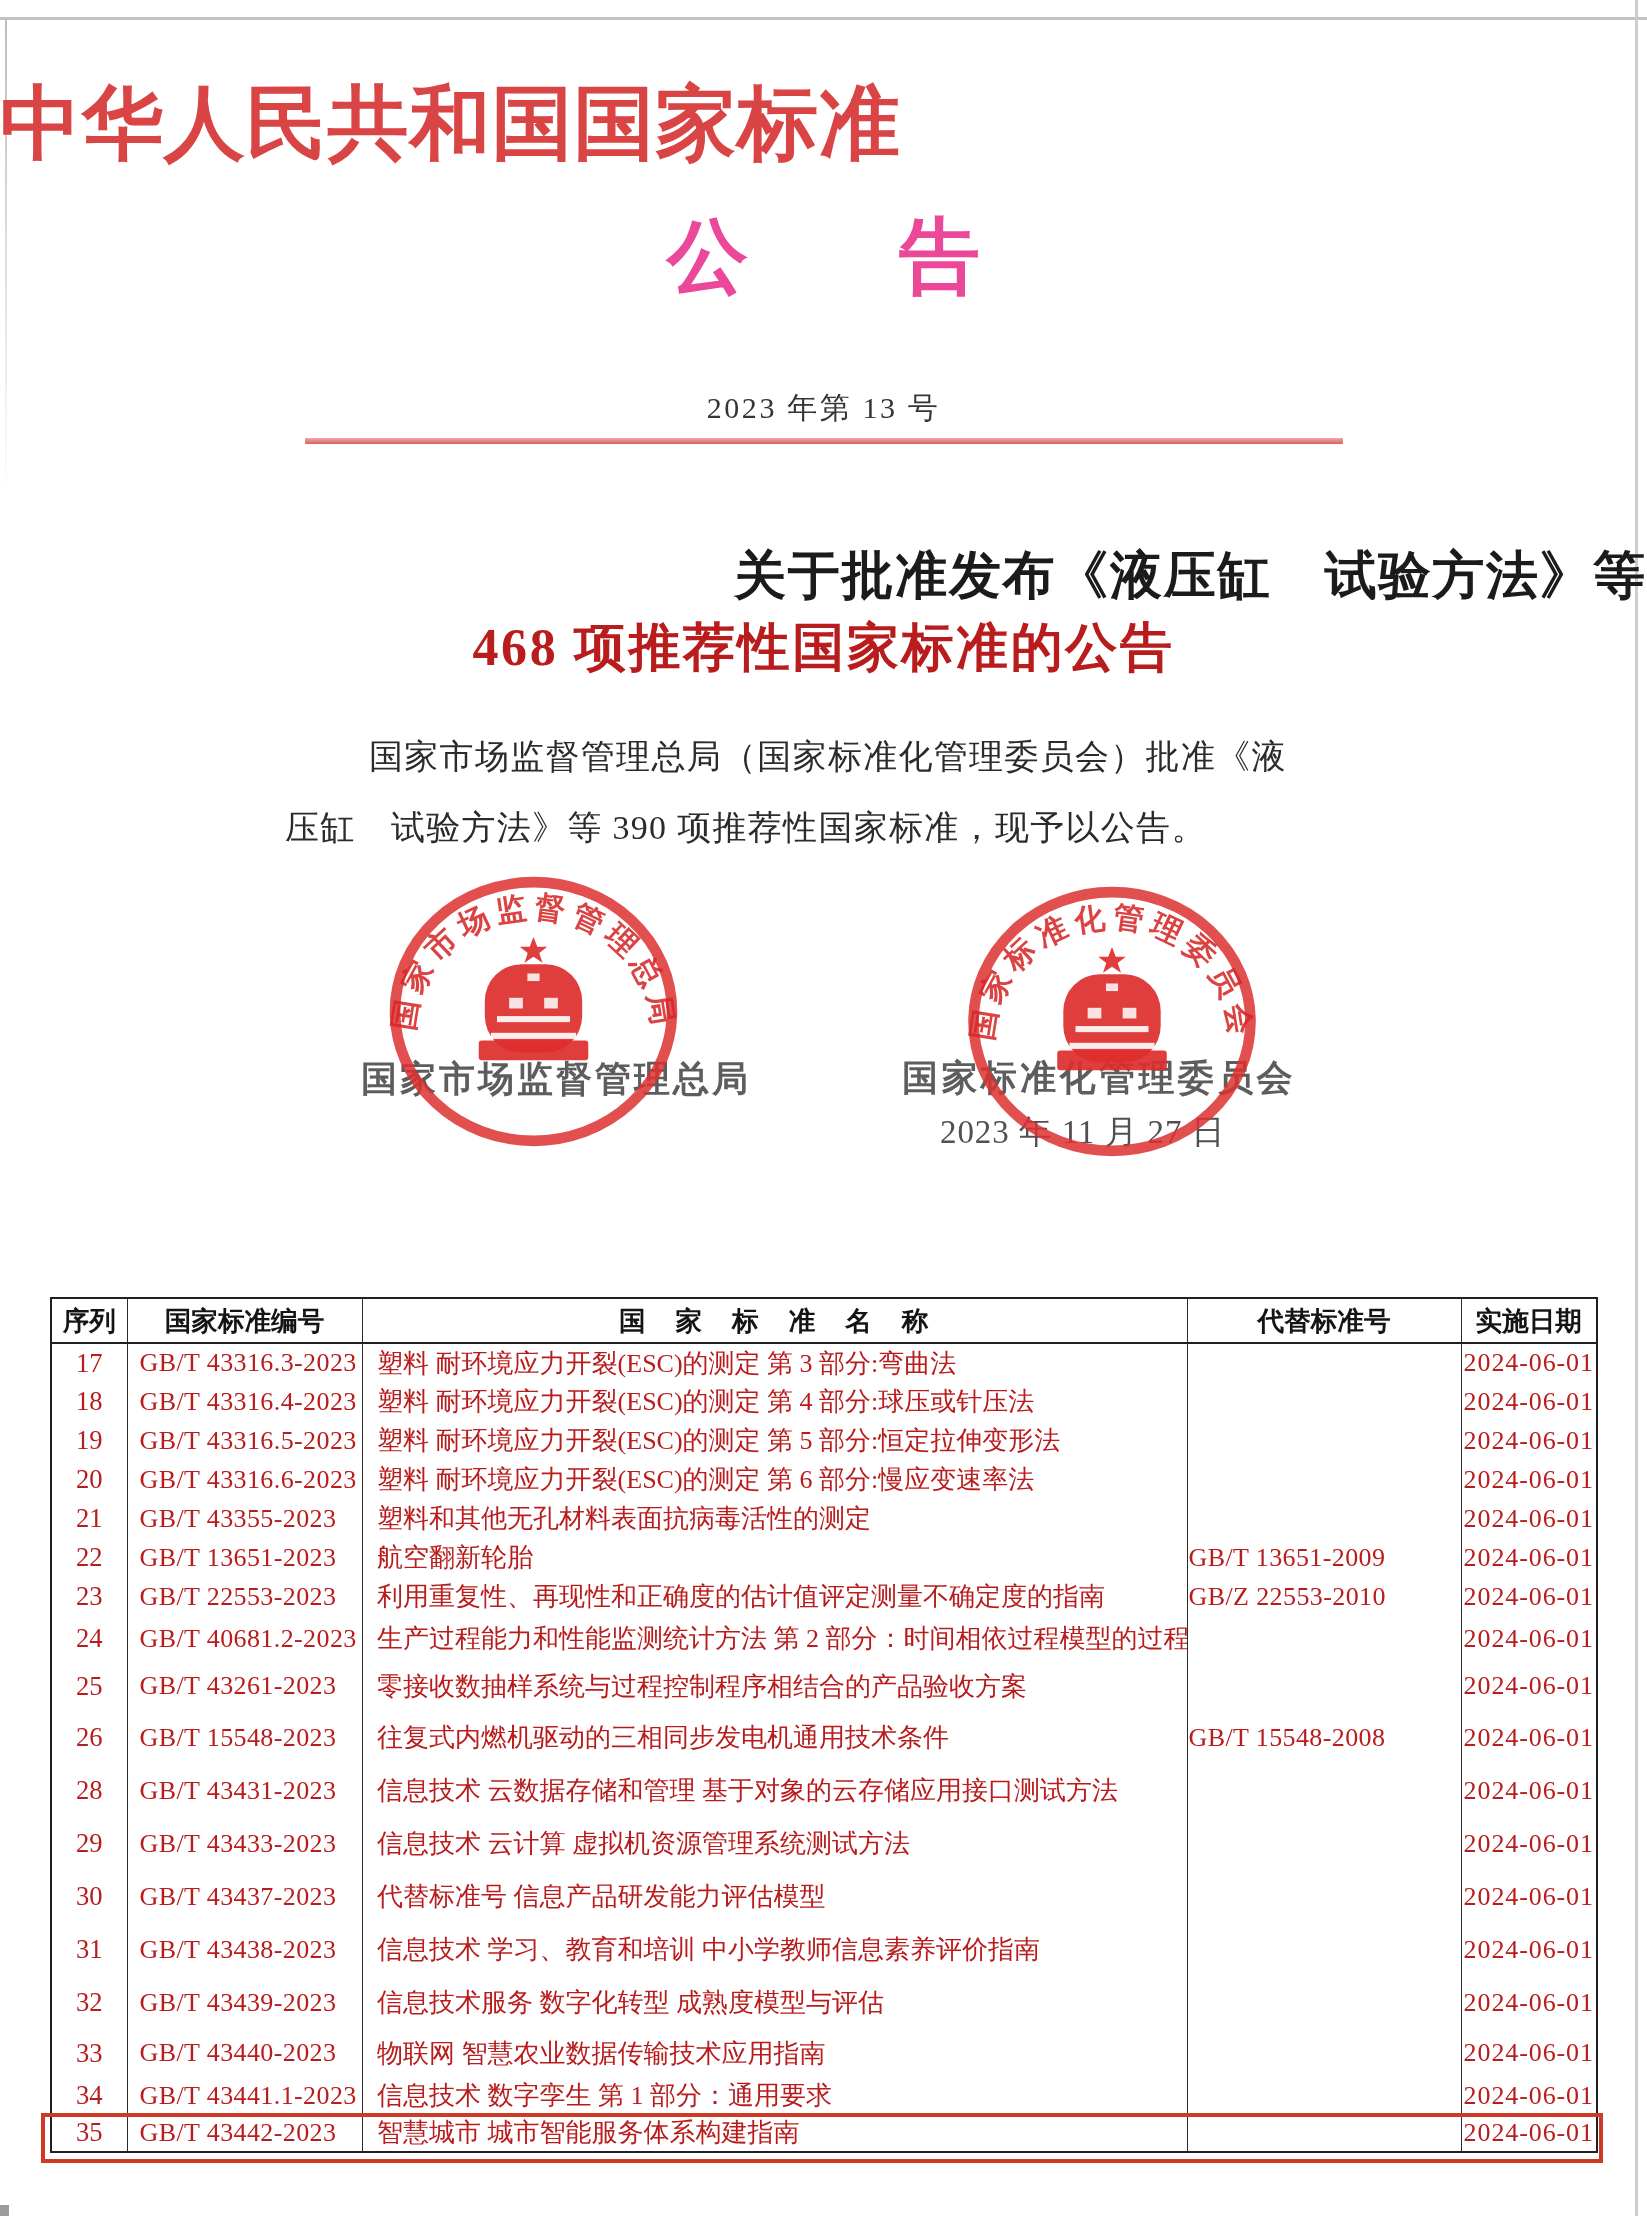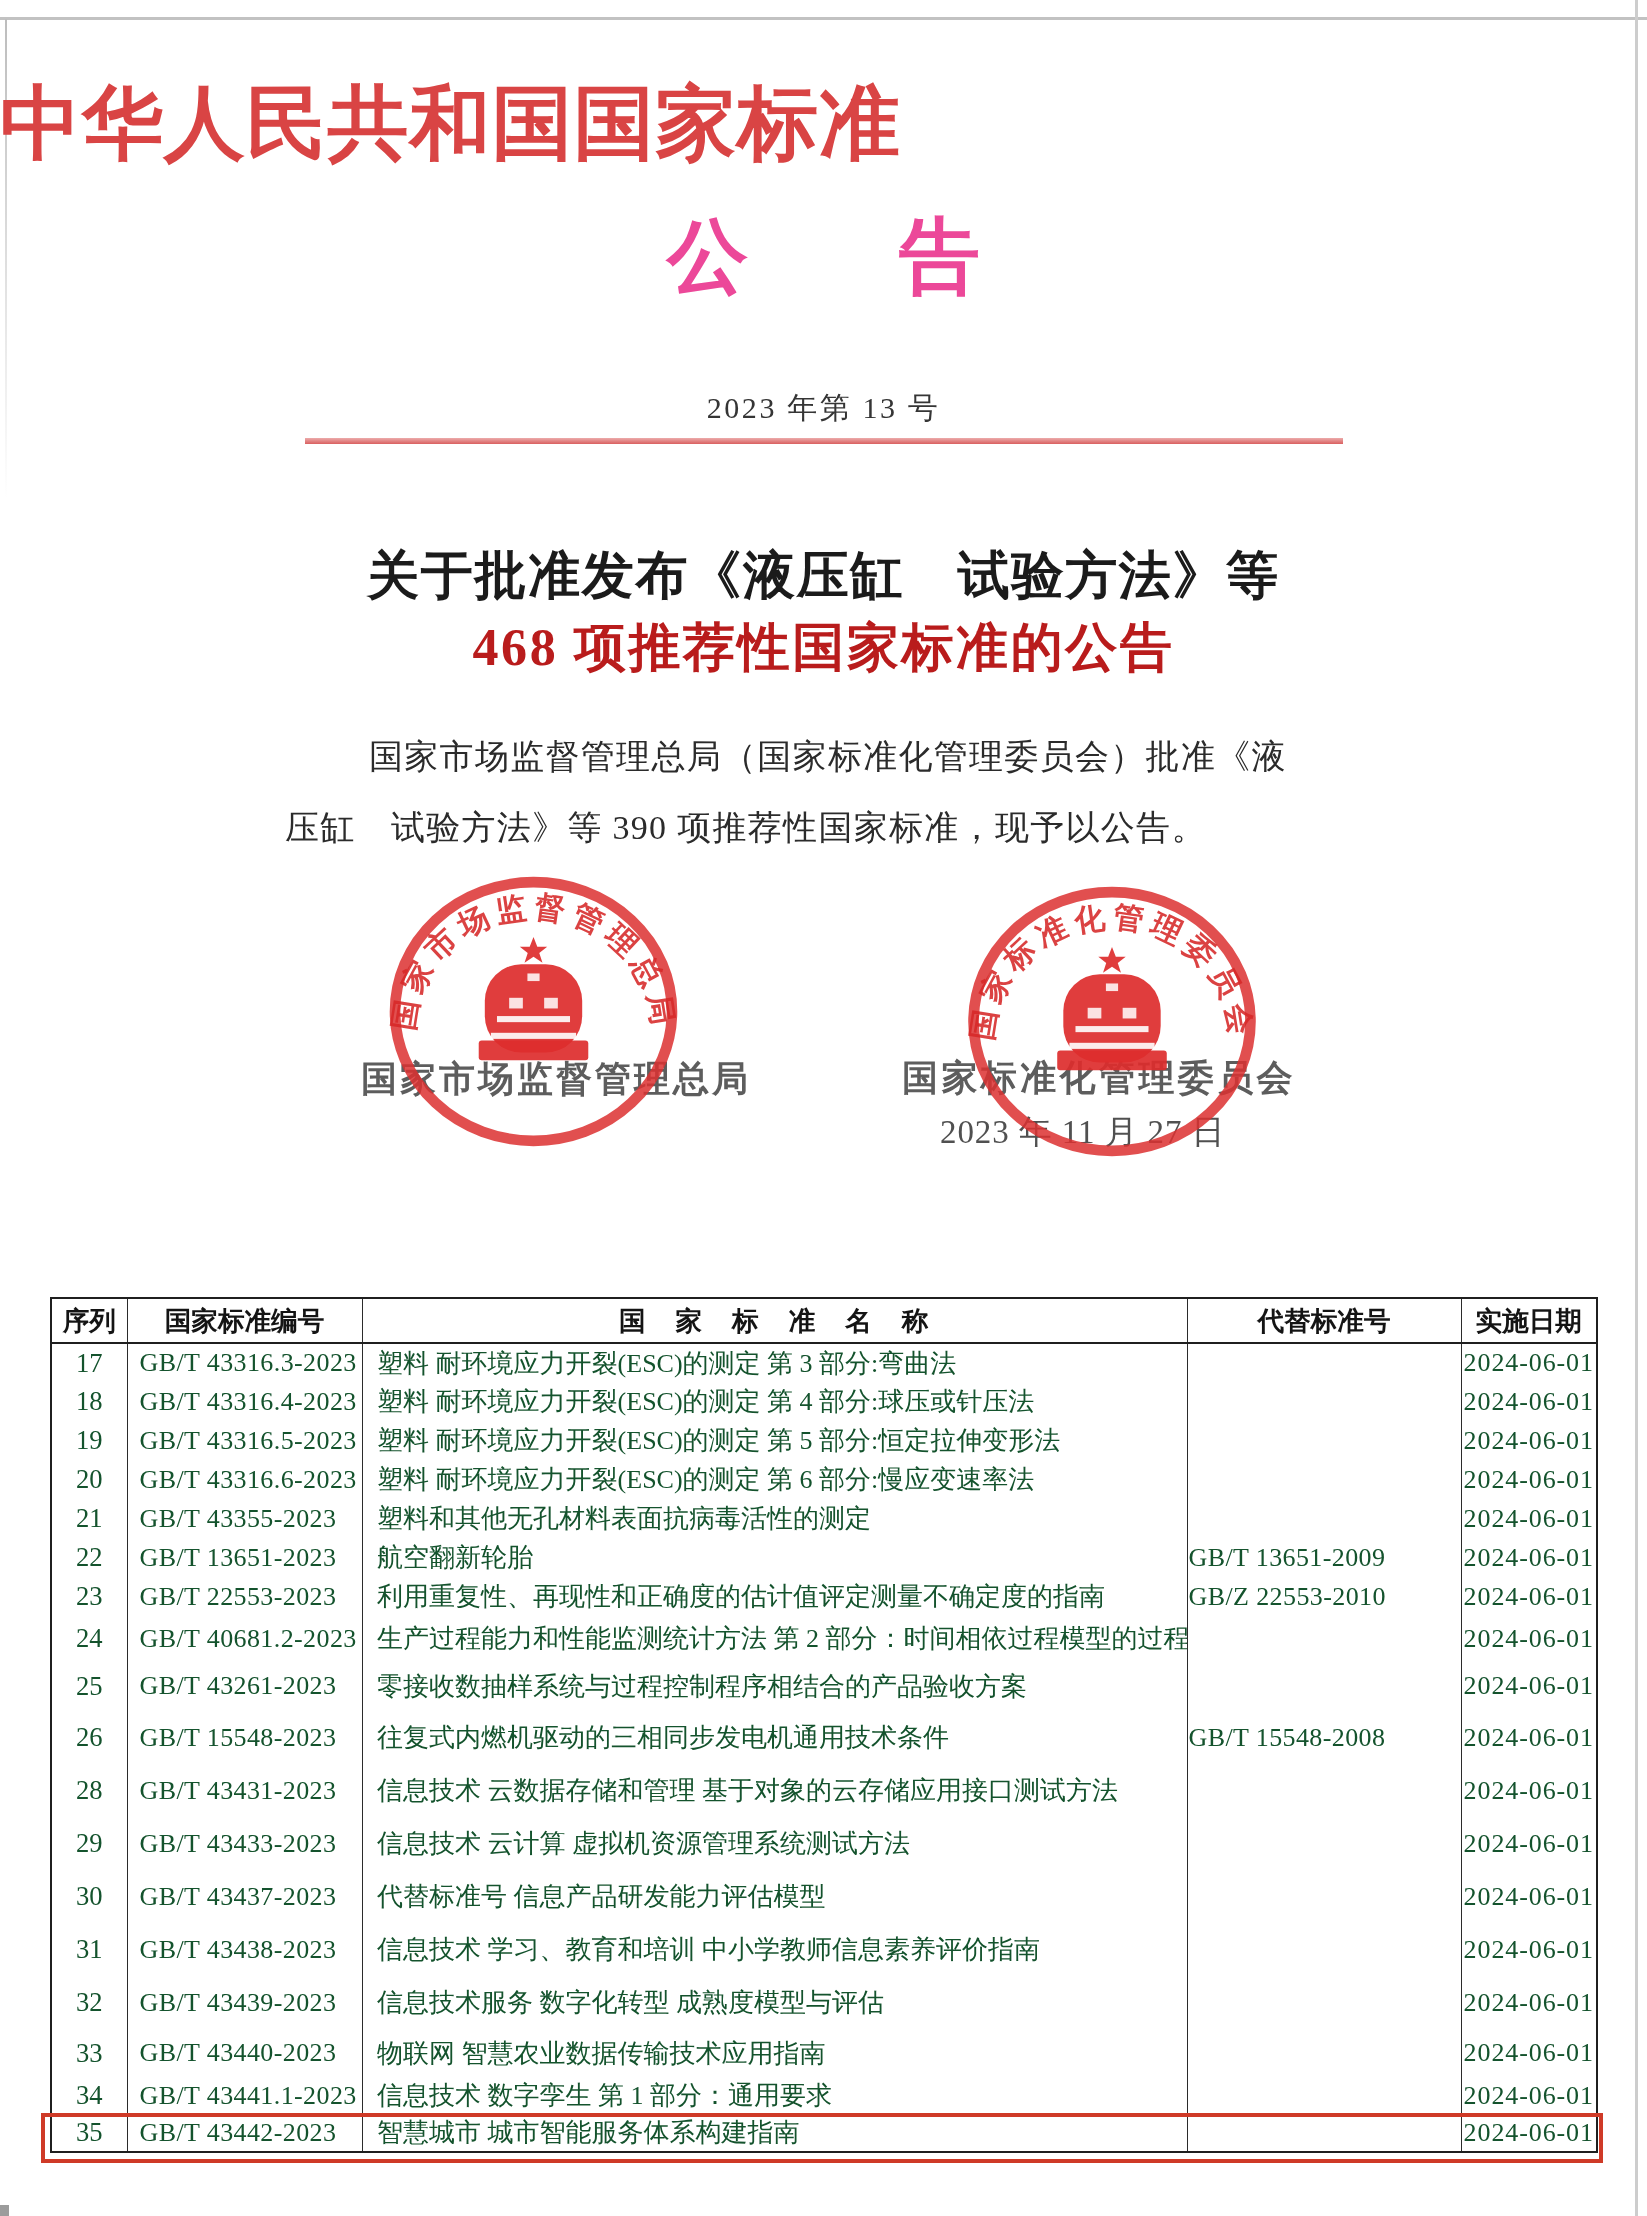--- a/index.html
+++ b/index.html
@@ -21,21 +21,21 @@
     font-size:81px;font-weight:bold;color:#d94444;letter-spacing:0.9px;white-space:nowrap;}
   .gonggao{position:absolute;top:203px;left:0;width:1647px;text-align:center;
     font-size:81px;font-weight:bold;color:#ec4899;white-space:nowrap;}
   .gonggao .g2{margin-left:151px;}
   .issue-no{position:absolute;top:388px;left:0;width:1647px;text-align:center;
     font-size:30px;color:#353535;letter-spacing:2.6px;}
   .red-rule{position:absolute;top:438px;left:305px;width:1038px;height:6px;
     background:linear-gradient(#ecabab,#d96060);}
 
   
-  .h1a{position:absolute;top:541px;left:0;width:1647px;text-align:center;
+  .h1a{position:absolute;top:541px;left:0;width:1647px;text-align:right;
     font-size:52px;font-weight:bold;color:#1b1b1b;letter-spacing:1.7px;white-space:nowrap;}
   .h1b{position:absolute;top:613px;left:0;width:1647px;text-align:center;
     font-size:52px;font-weight:bold;color:#b91c1c;letter-spacing:2.6px;white-space:nowrap;}
 
   
   .body-l1{position:absolute;top:734px;left:369px;font-size:34px;color:#2b2b2b;
     letter-spacing:1.3px;white-space:nowrap;}
   .body-l2{position:absolute;top:805px;left:285px;font-size:34px;color:#2b2b2b;
     letter-spacing:1.3px;white-space:nowrap;}
 
@@ -56,21 +56,21 @@
   .doc-table-wrap{position:absolute;left:50px;top:1297px;z-index:3;}
   table{border-collapse:collapse;table-layout:fixed;width:1545px;border:2.6px solid #1f1f1f;}
   col.c-seq{width:76px;}col.c-code{width:235px;}col.c-name{width:825px;}
   col.c-repl{width:274px;}col.c-date{width:136px;}
   th,td{vertical-align:middle;overflow:hidden;white-space:nowrap;}
   th+th,td+td{border-left:1.7px solid #2b2b2b;}
   thead th{height:41px;border-bottom:2.6px solid #1f1f1f;
     font-family:"Liberation Sans","DejaVu Sans",sans-serif;
     font-weight:bold;font-size:26.6px;color:#141414;text-align:center;}
   thead th.name{letter-spacing:1.7px;}
-  tbody{font-size:26px;color:#14532d;border-radius:15px;}
+  tbody{font-size:26px;color:#b91c1c;border-radius:15px;}
   tbody tr{height:39px;}
   tbody tr:nth-child(8){height:45px;}  
   tbody tr:nth-child(9){height:50px;}  
   tbody tr:nth-child(10),tbody tr:nth-child(11),tbody tr:nth-child(12),
   tbody tr:nth-child(13),tbody tr:nth-child(14),tbody tr:nth-child(15){height:53px;} 
   tbody tr:nth-child(16){height:48px;} 
   tbody tr:nth-child(17){height:36px;} 
   tbody tr:nth-child(18){height:38px;} 
   tbody tr:nth-child(19){height:45px;} 
   td.seq{text-align:center;font-size:26.6px;}

